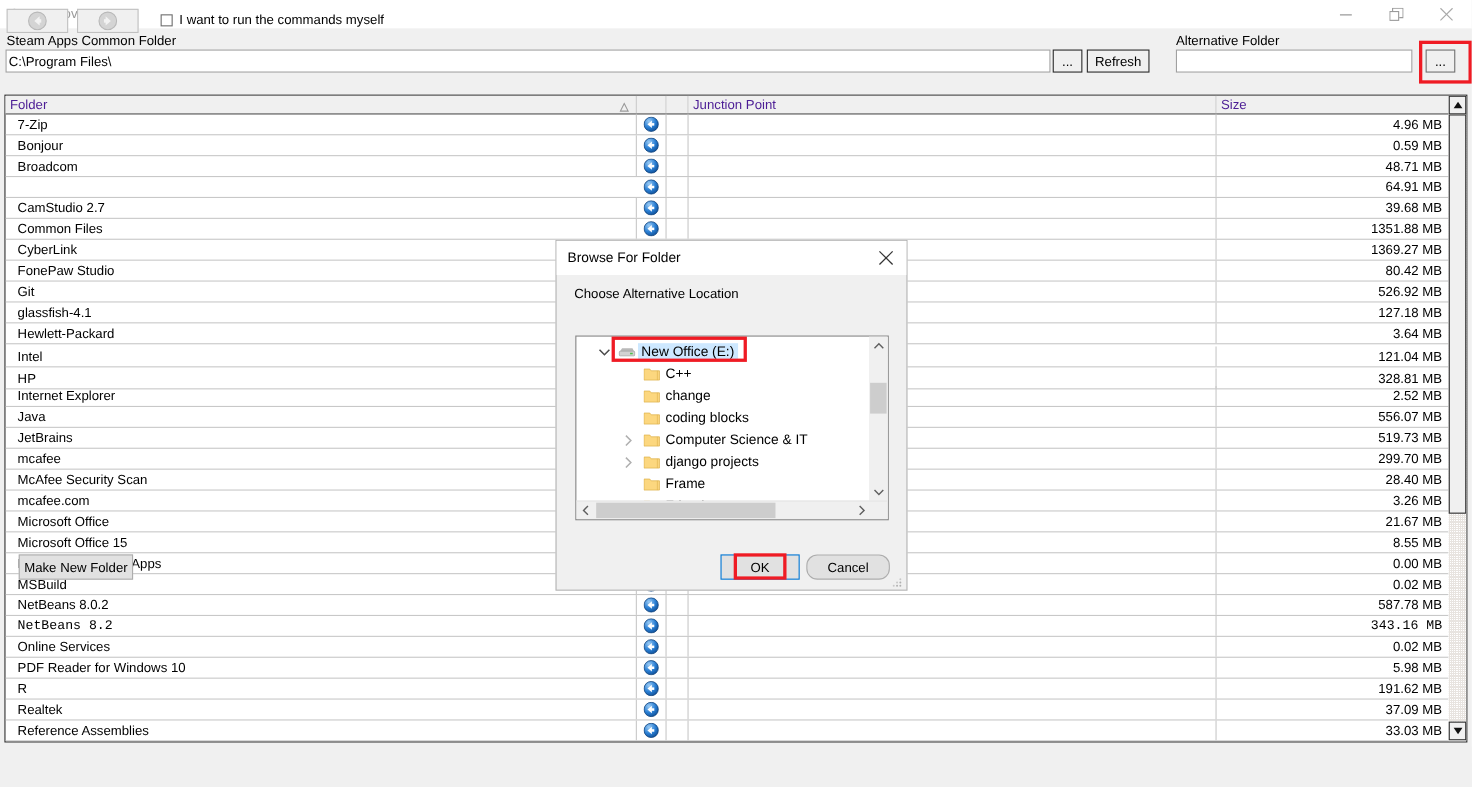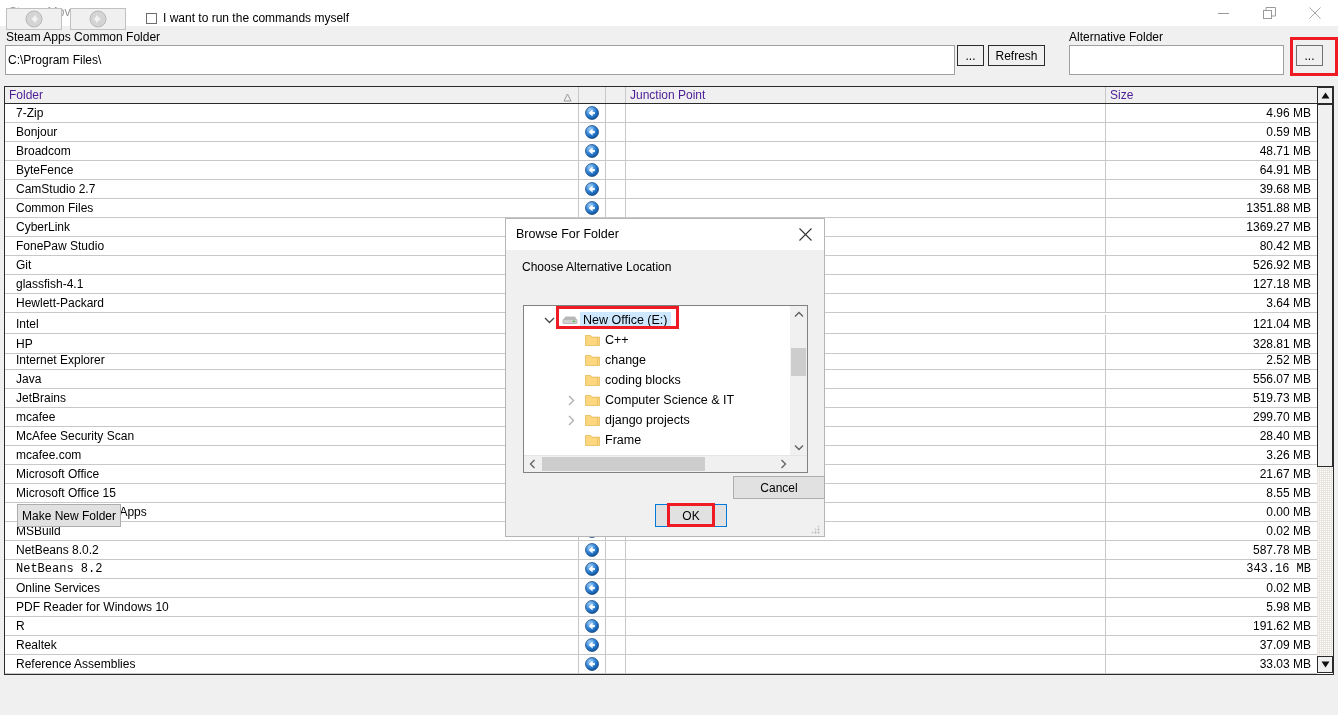--- a/index.html
+++ b/index.html
@@ -33,21 +33,21 @@
 
   
   #topbar{position:absolute;left:0;top:26px;width:1338px;height:44px;background:#f0f0f0;}
   .lbl{position:absolute;font-size:12px;color:#000;}
   #lbl-common{left:6px;top:30px;}
   #lbl-alt{left:1069px;top:30px;}
 
   .txtbox{
     position:absolute;box-sizing:border-box;
     background:#fff;border:1px solid #a0a0a0;
-    height:30px;line-height:19px;
+    height:21px;line-height:19px;
     font-size:12px;padding:0 2px;color:#000;
   }
   #inp-common{left:5px;top:45px;width:950px;}
   #inp-alt{left:1069px;top:45px;width:215px;}
 
   .btn{
     position:absolute;box-sizing:border-box;
     background:#f0f0f0;border:1px solid #2b2b2b;
     font-size:12px;color:#000;
     display:flex;align-items:center;justify-content:center;
@@ -189,21 +189,21 @@
   #tree-hsb-thumb{position:absolute;left:18px;top:1px;width:163px;height:14px;background:#cdcdcd;}
 
   .dbtn{
     position:absolute;box-sizing:border-box;height:23px;
     background:#e1e1e1;border:1px solid #adadad;
     font-size:12px;color:#000;
     display:flex;align-items:center;justify-content:center;cursor:default;
   }
   #dlg-newfolder{left:17px;top:504px;width:104px;}
   #dlg-ok{left:655px;top:504px;width:72px;border:1px solid #0078d7;background:#e1e1e1;}
-  #dlg-cancel{left:733px;top:476px;width:92px;}
+  #dlg-cancel{left:733px;top:504px;width:76px;border-radius:10px;}
   #dlg-grip{position:absolute;right:4px;bottom:3px;width:10px;height:10px;}
 </style>
 </head>
 <body>
 
 <div id="titlebar">
   <div class="tb-title">Steam Mover</div>
   <div class="win-btn" id="btn-min">
     <svg width="11" height="11" viewBox="0 0 11 11">
         <line x1="0" y1="5.5" x2="11" y2="5.5" stroke="#9a9a9a" stroke-width="1"></line>
@@ -305,21 +305,20 @@
             <circle cx="7" cy="7" r="6.5" fill="url(#g2)" stroke="#0a3d78" stroke-width="0.7"></circle>
             <path d="M7.6 3.6 L3.6 7 L7.6 10.4 Z" fill="#ffffff"></path>
             <rect x="7.1" y="5.9" width="2.7" height="2.3" fill="#ffffff"></rect>
           </svg>
         </div>
         <div class="cell-chk"></div>
         <div class="cell-junction"></div>
         <div class="cell-size">48.71 MB</div>
       </div>
       <div class="row" style="top: 57px;">
-        <div class="cell-folder">ByteFence</div>
         <div class="cell-icon">
           <svg width="14" height="14" viewBox="0 0 14 14">
             <defs>
               <radialGradient id="g3" cx="35%" cy="28%" r="80%">
                 <stop offset="0%" stop-color="#9ecdf5"></stop>
                 <stop offset="55%" stop-color="#2a7fd4"></stop>
                 <stop offset="100%" stop-color="#0d4c93"></stop>
               </radialGradient>
             </defs>
             <circle cx="7" cy="7" r="6.5" fill="url(#g3)" stroke="#0a3d78" stroke-width="0.7"></circle>

